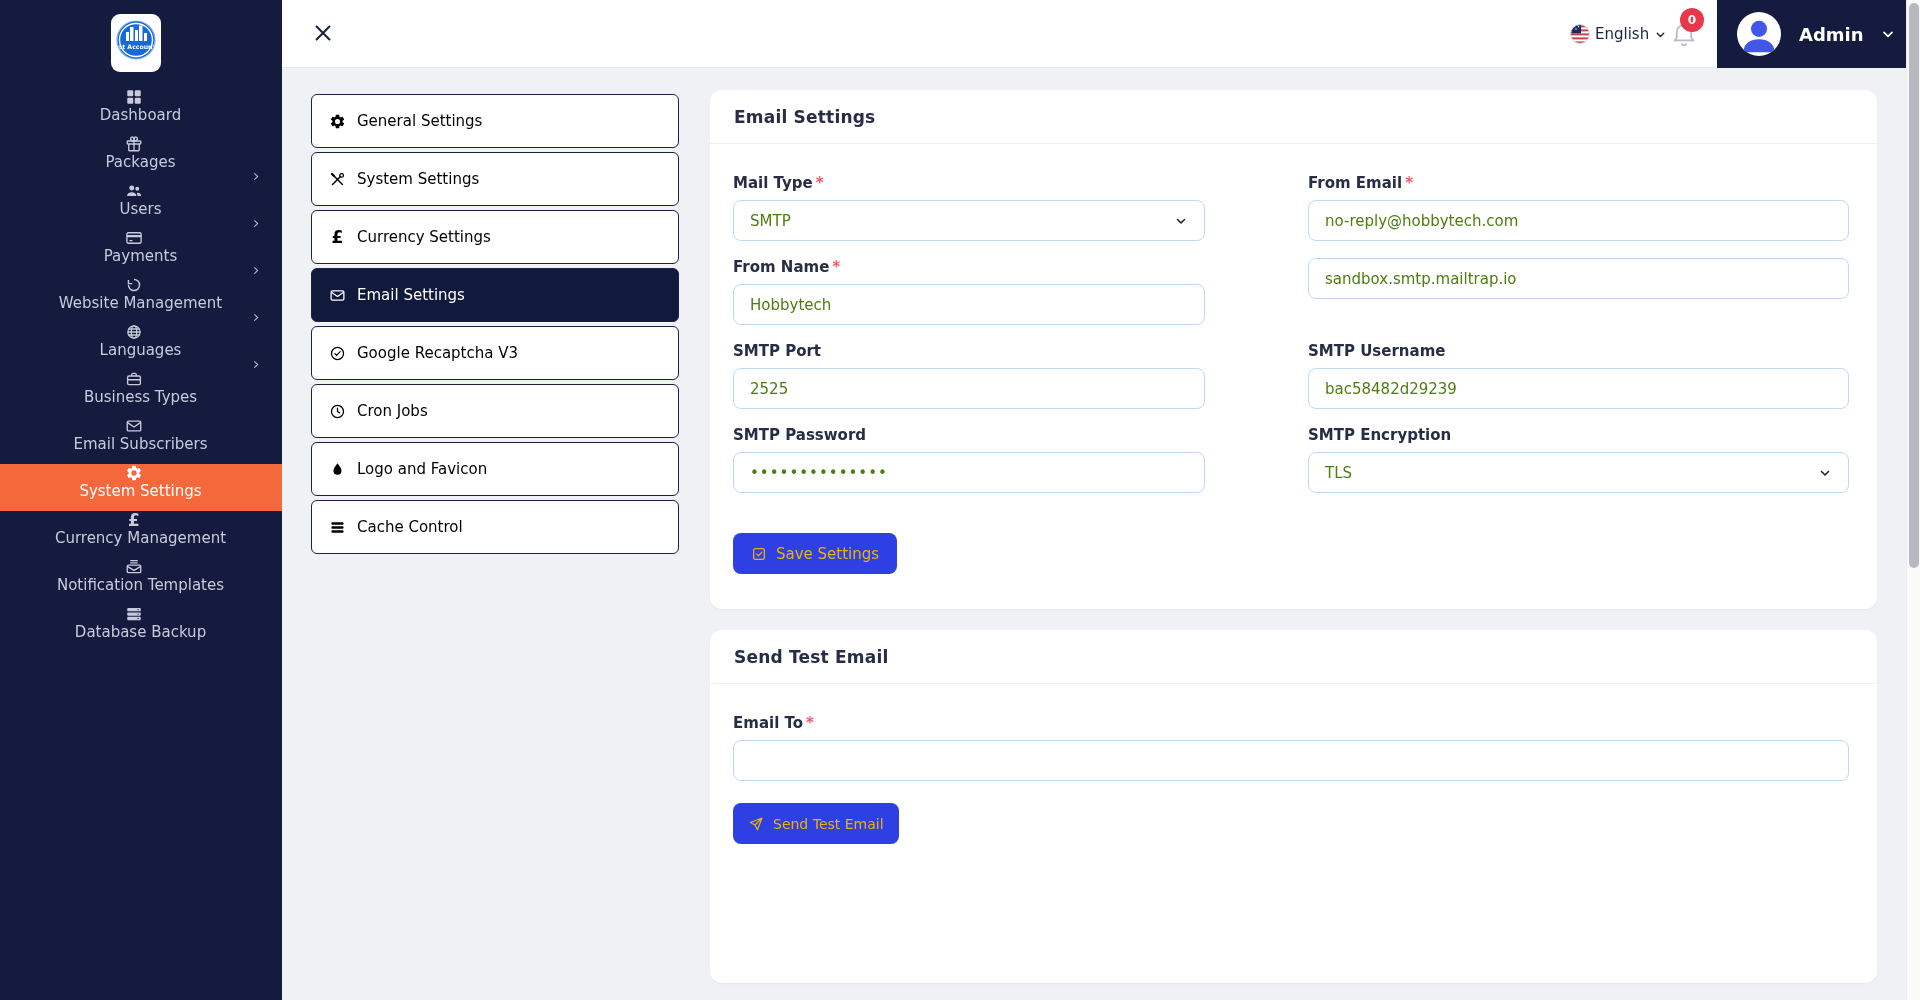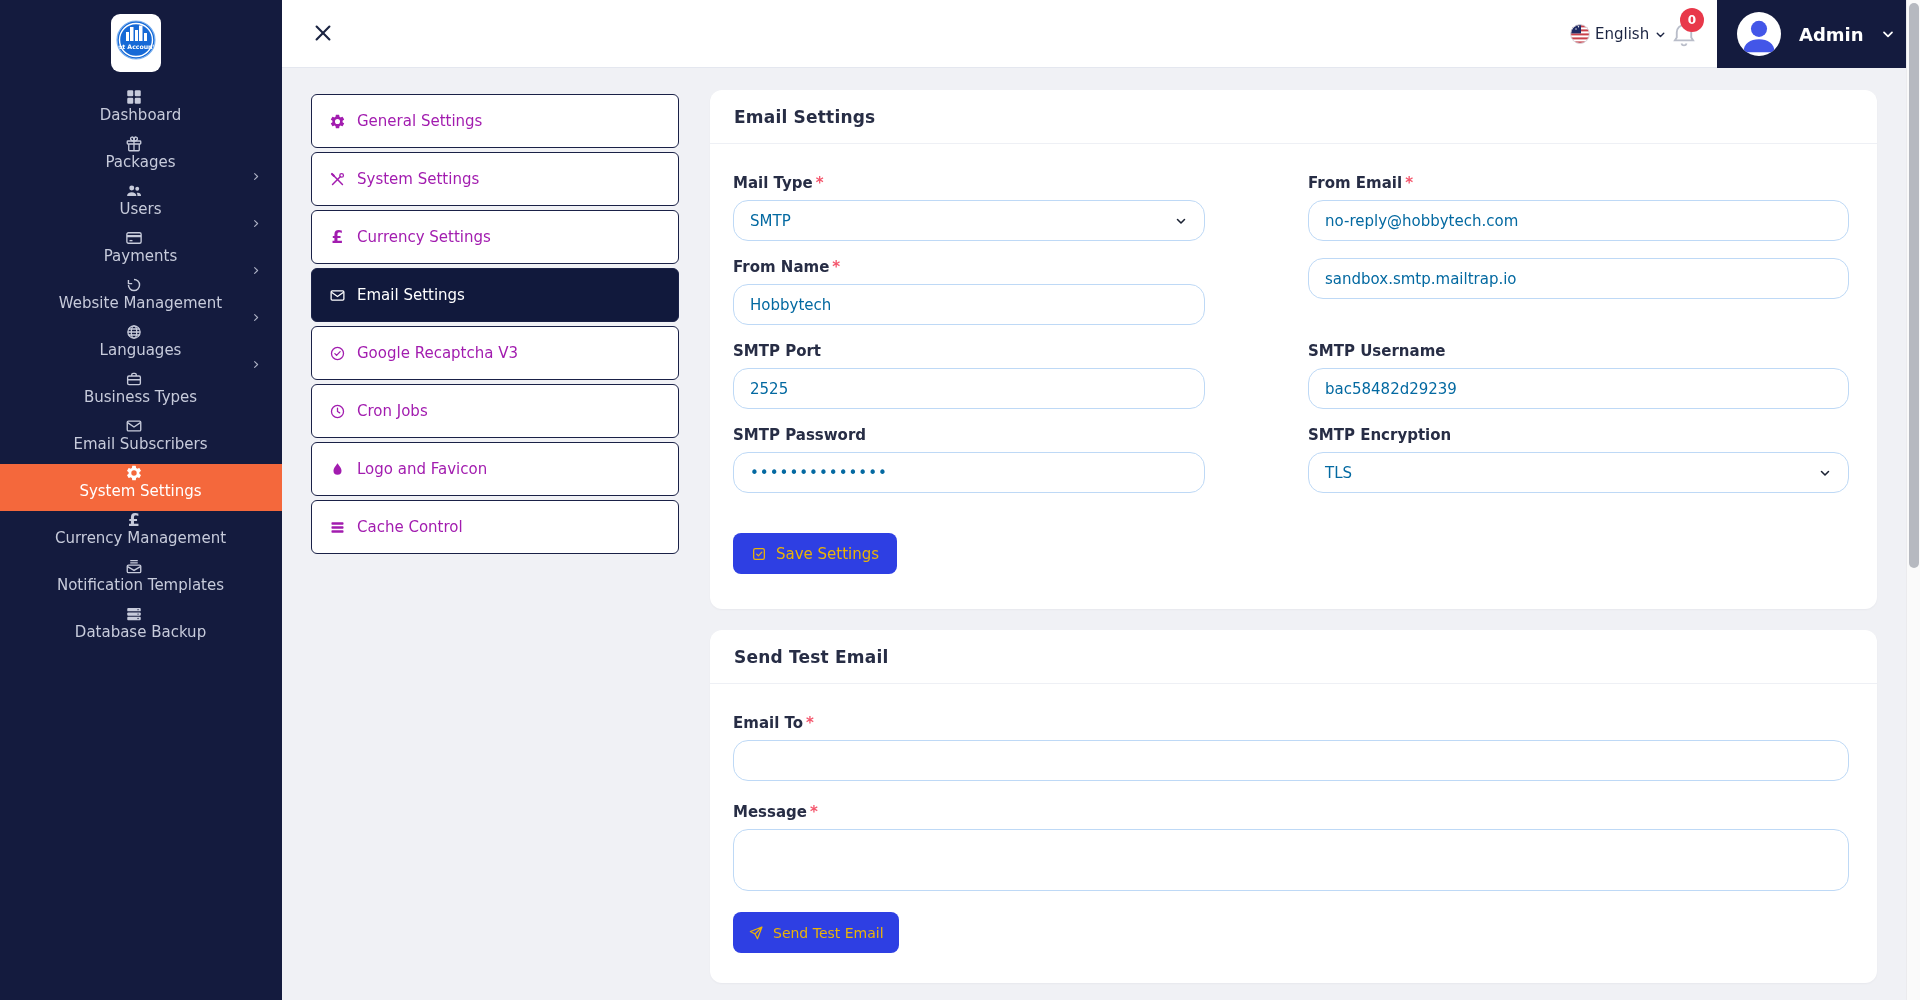--- a/index.html
+++ b/index.html
@@ -25,36 +25,36 @@
   .bell-wrap { position:absolute; left:1388px; top:20px; width:30px; height:32px; color:#b9bdc9; cursor:pointer; }
   .badge { position:absolute; top:-12px; left:10px; min-width:24px; height:24px; padding:0 4px; background:#e8384a; color:#fff;
            border-radius:50%; font-size:12px; font-weight:700; display:flex; align-items:center; justify-content:center; }
   .admin-block { position:absolute; left:1435px; top:0; width:189px; height:68px; background:#141b3e; display:flex; align-items:center; cursor:pointer; }
   .avatar { width:44px; height:44px; border-radius:50%; background:#fff; margin-left:20px; overflow:hidden; flex:0 0 44px; }
   .admin-name { color:#fff; font-size:18px; font-weight:700; margin-left:18px; }
   .admin-chev { width:16px; height:16px; color:#fff; margin-left:16px; }
 
   
   .tab-item { position:absolute; left:311px; width:368px; height:54px; background:#fff; border:1.5px solid #1a2147; border-radius:6px;
-              display:flex; align-items:center; padding:0 14px 0 17px; color:#a21caf; font-size:15px; cursor:pointer; }
+              display:flex; align-items:center; padding:0 14px 0 17px; color:#000000; font-size:15px; cursor:pointer; }
   .tab-item .ic { width:17px; height:17px; margin-right:11px; flex:0 0 17px; }
   .tab-item .glyph { width:17px; margin-right:11px; font-size:17px; font-weight:700; text-align:center; }
   .tab-item.active { background:#11193c; color:#fff; }
 
   
   .card { position:absolute; left:710px; width:1167px; background:#fff; border-radius:12px; box-shadow:0 1px 2px rgba(20,27,62,.04); }
   .card-head { height:54px; display:flex; align-items:center; padding-left:24px; border-bottom:1px solid #eef0f5;
                font-size:17px; font-weight:600; color:#272d45; letter-spacing:.2px; }
   .card-body { padding:30px 28px 0 23px; }
   .grid2 { display:grid; grid-template-columns:472px 541px; column-gap:103px; }
   .fld { margin-bottom:17px; }
   .fld label { display:block; font-size:15px; font-weight:600; color:#272d45; margin-bottom:8px; }
   .req { color:#f4566c; margin-left:3px; }
-  .inp, .sel { width:100%; height:41px; border:1px solid #bed9f6; border-radius:15px; background:#fff; padding:0 16px;
-               font-size:15px; color:#0369a1; font-family:"DejaVu Sans", sans-serif; outline:none; }
+  .inp, .sel { width:100%; height:41px; border:1px solid #bed9f6; border-radius:8px; background:#fff; padding:0 16px;
+               font-size:15px; color:#4d7c0f; font-family:"DejaVu Sans", sans-serif; outline:none; }
   .sel { display:flex; align-items:center; justify-content:space-between; cursor:pointer; }
   .sel .sel-chev { width:14px; height:14px; color:#1b2233; }
   textarea.inp { height:62px; padding:10px 16px; resize:none; }
   .btn { display:inline-flex; align-items:center; gap:9px; height:41px; background:#2e3fe3; color:#eab308; border:none; border-radius:8px;
          padding:0 18px; font-size:15px; font-family:"DejaVu Sans", sans-serif; cursor:pointer; }
   .btn .ic { width:16px; height:16px; }
   #save-row { margin-top:23px; }
 
   
   .scroll-track { position:absolute; left:1906px; top:0; width:14px; height:1000px; background:#fafafa; border-left:1px solid #ebebee; }
@@ -475,24 +475,20 @@
     </div>
   </section>
 
   <section class="card" style="top:630px; height:353px">
     <div class="card-head">Send Test Email</div>
     <div class="card-body">
       <div class="fld" style="margin-bottom:22px">
         <label><span>Email To</span><span class="req">*</span></label>
         <input class="inp" type="text" value="" style="">
       </div>
-      <div class="fld" style="margin-bottom:17px">
-        <label><span>Message</span><span class="req">*</span></label>
-        <textarea class="inp" style=""></textarea>
-      </div>
       <button class="btn" style="padding:0 15px;font-size:14px">
         <svg class="ic">
             <use href="#i-plane"></use>
           </svg>
         <span>Send Test Email</span>
       </button>
     </div>
   </section>
 
   <div class="scroll-track">

